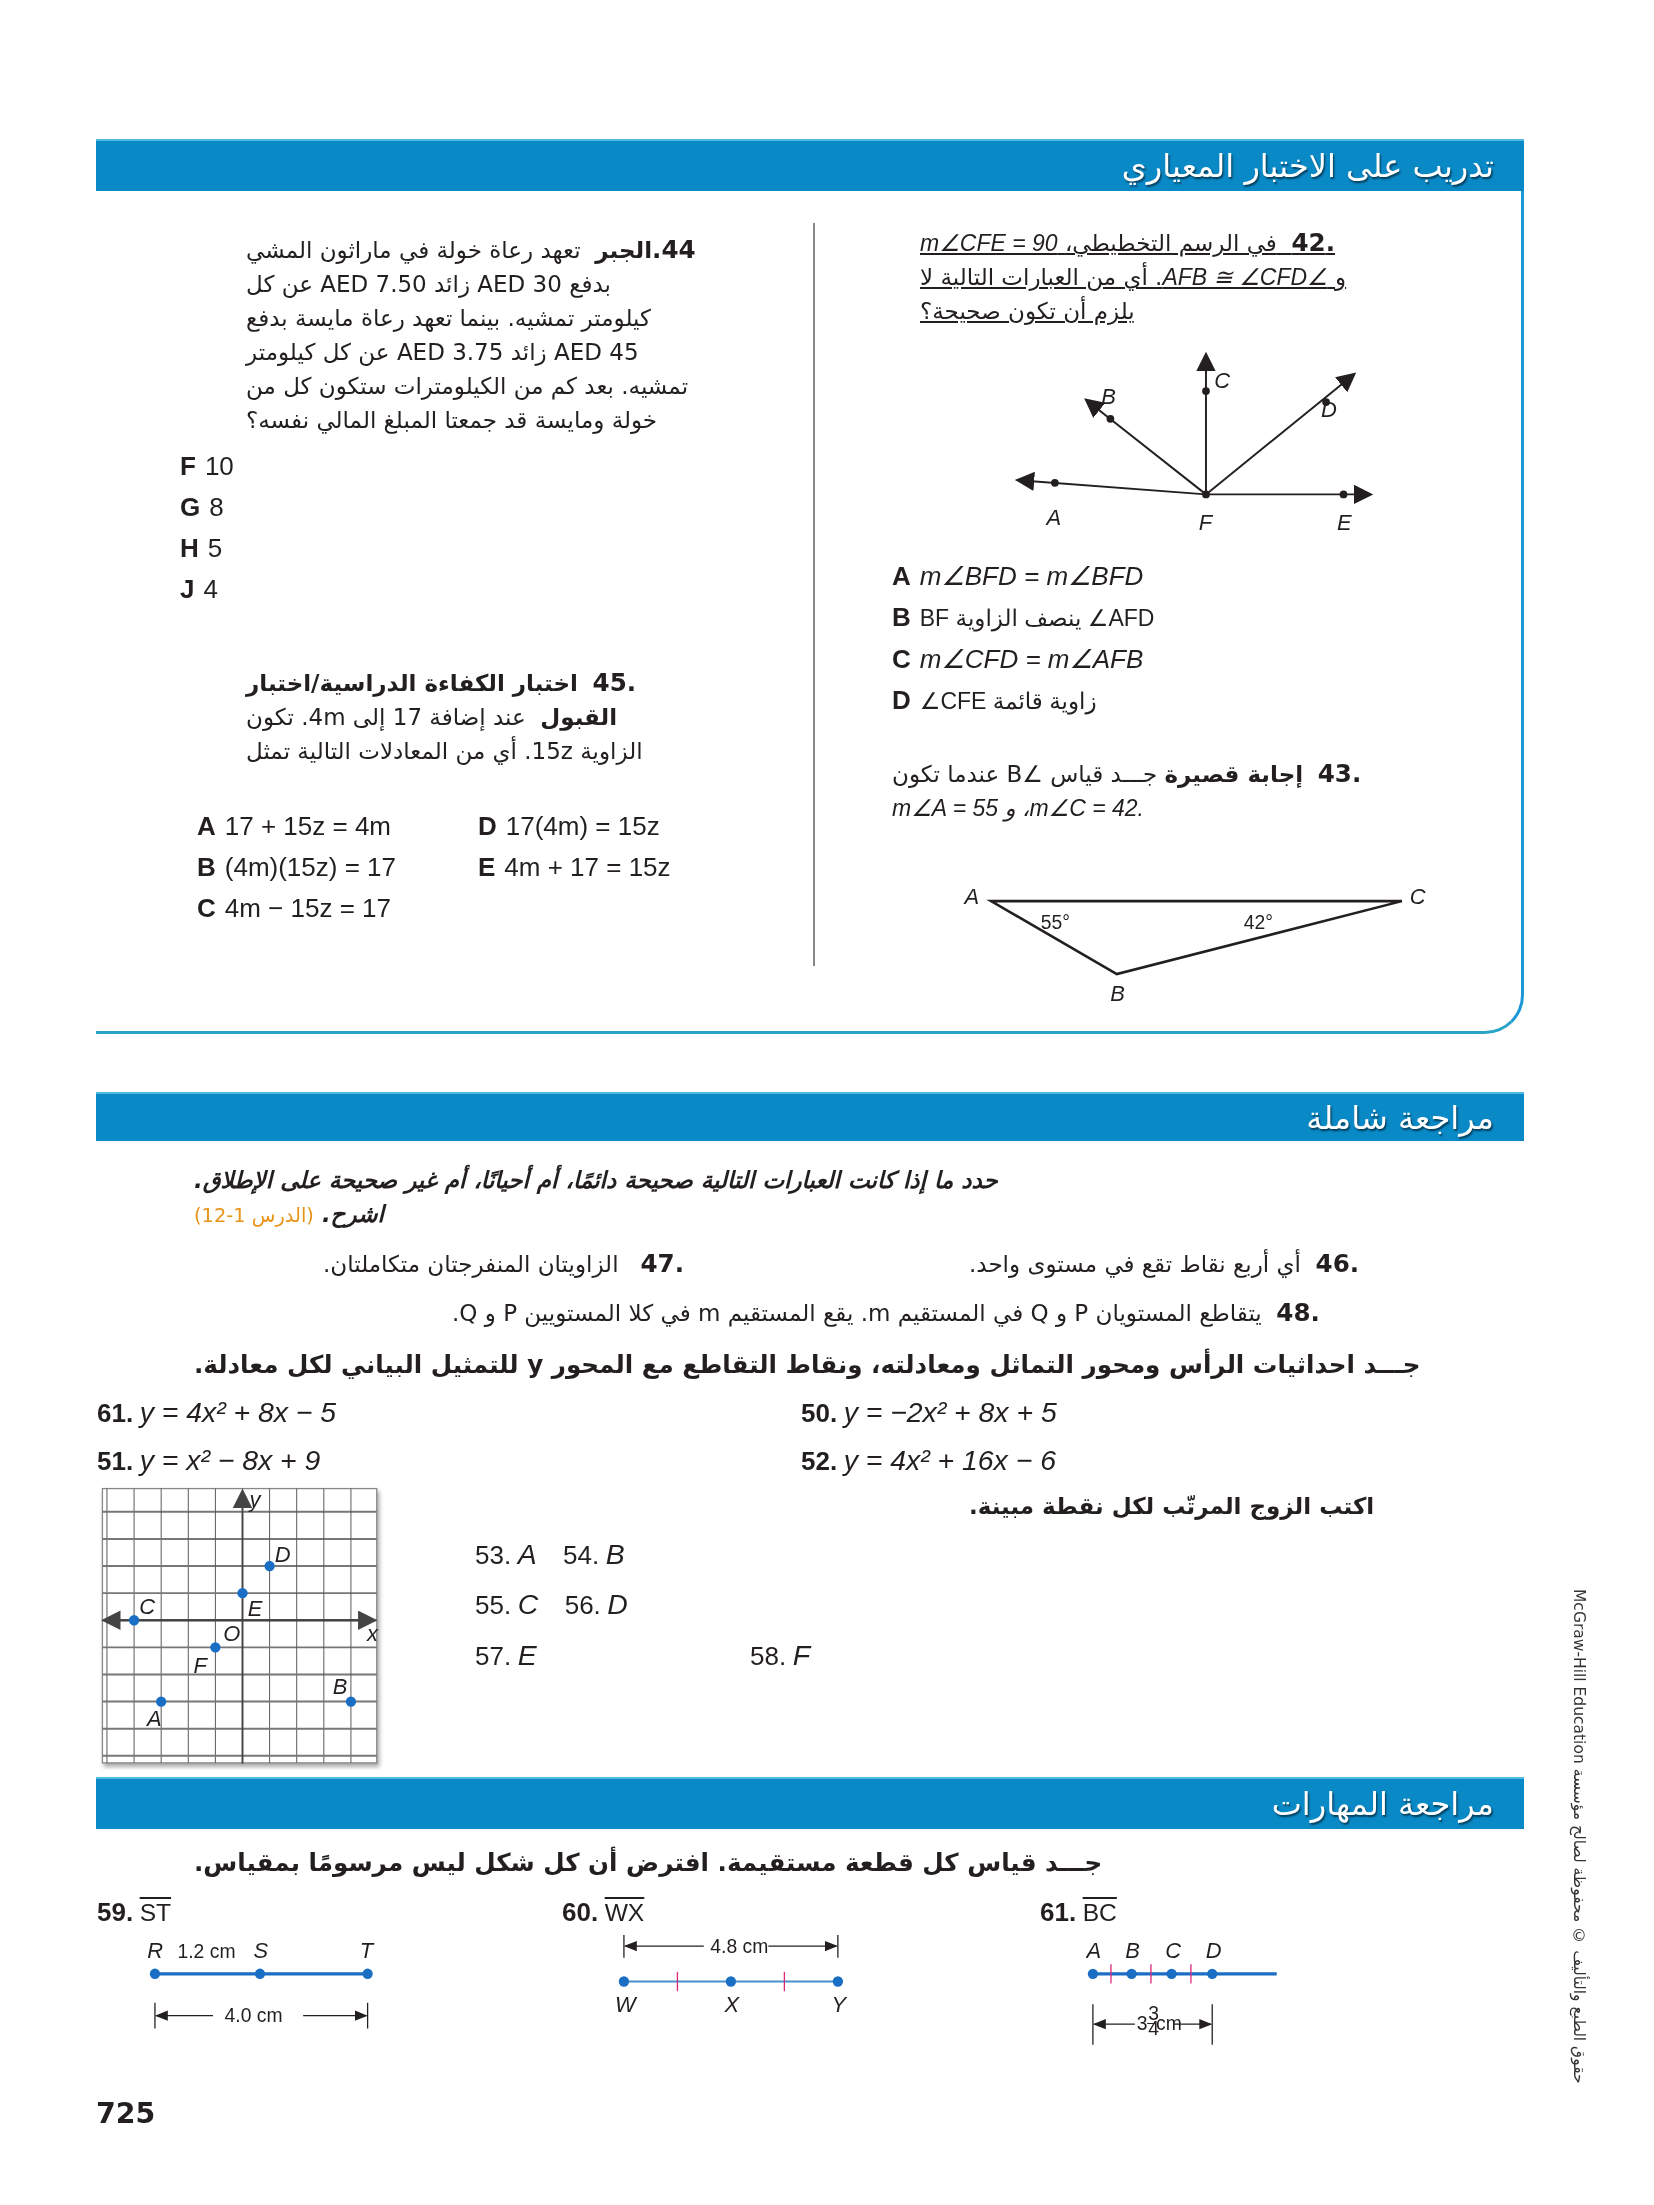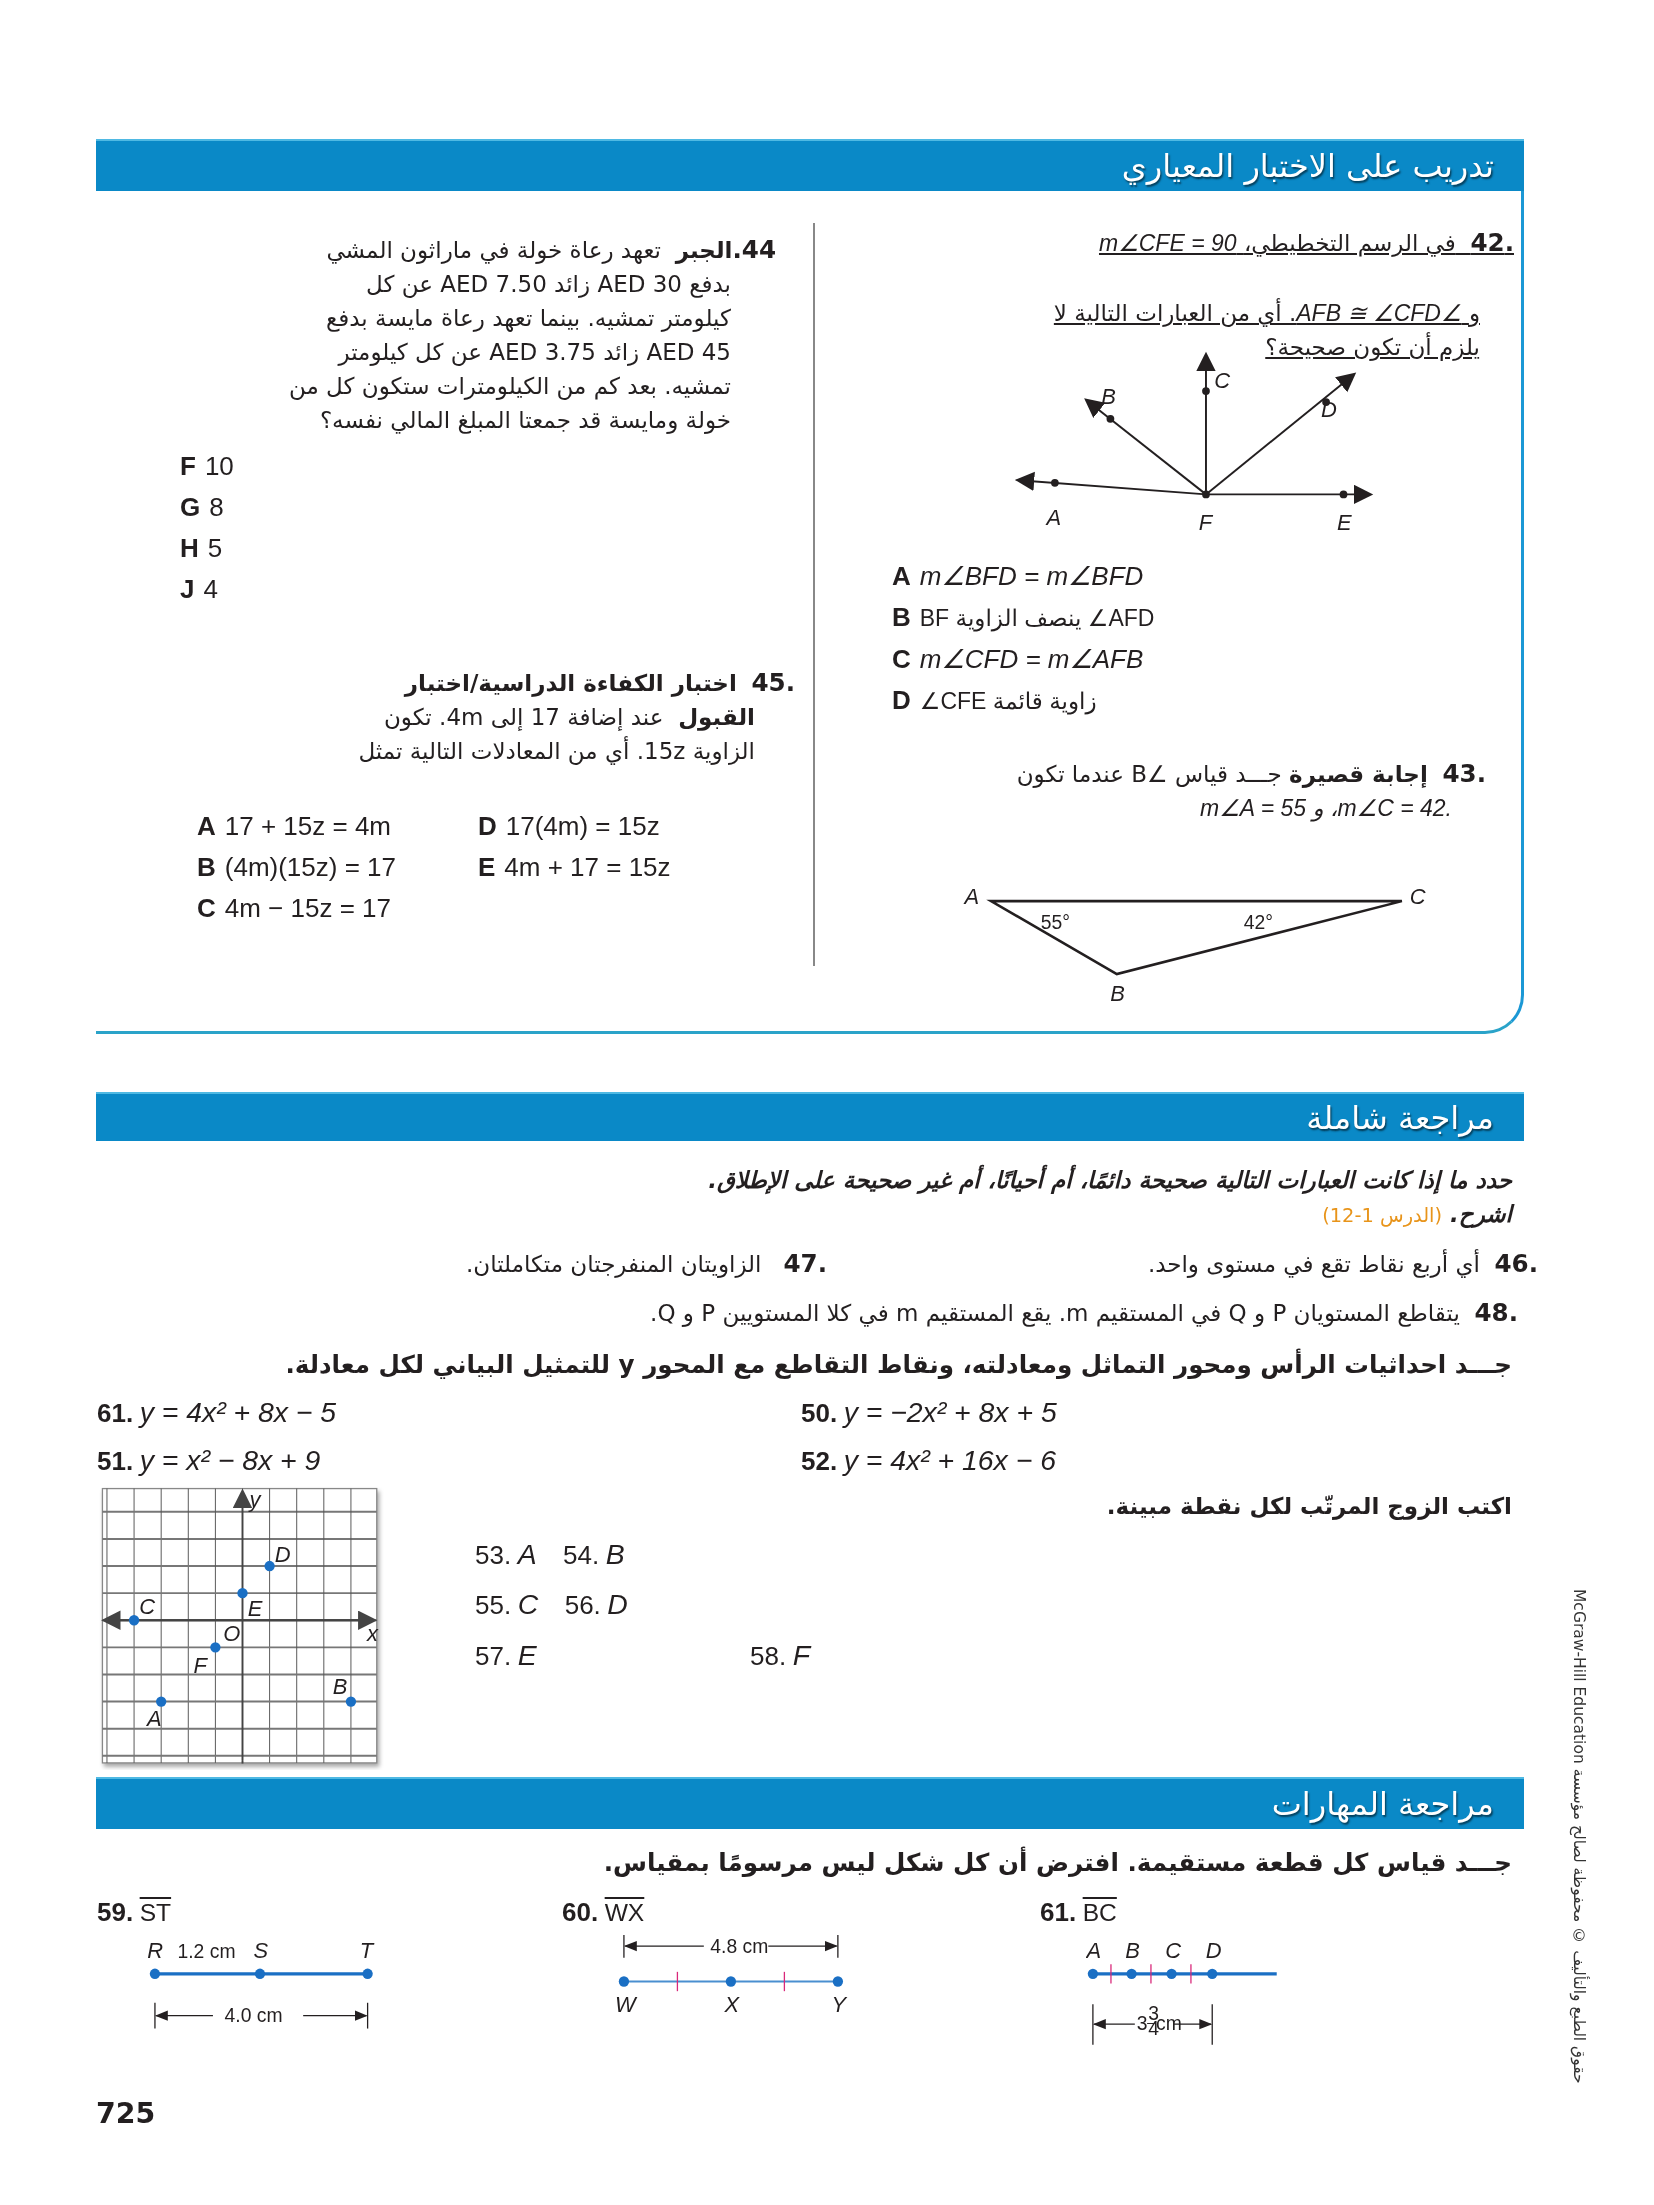--- a/index.html
+++ b/index.html
@@ -1,21 +1,21 @@
 <!DOCTYPE html>
 <html style="font-size:10.3px"><head>
 <meta charset="utf-8">
 <style>
   * { box-sizing: border-box; margin: 0; padding: 0; }
   html, body { width: 1654px; height: 2205px; background: #ffffff; overflow: hidden; }
   body { position: relative; font-family: "DejaVu Sans", sans-serif; color: #231f20; }
   .abs { position: absolute; }
   .banner { position: absolute; left: 96px; width: 1428px; background: #0a89c7; border-top: 2.6px solid #4fb9e3; }
   .banner-title { position: absolute; right: 30px; top: 50%; transform: translateY(-50%); color: #fff; font-weight: normal; font-size: 32px; direction: rtl; text-shadow: 1.3px 1.9px 1.9px rgba(0,0,0,0.55); white-space: nowrap; }
-  .rtl { direction: rtl; text-align: right; }
+  .rtl { direction: rtl; text-align: left; }
   .qtext { font-size: 23px; line-height: 34px; }
   .qnum { font-weight: bold; font-size: 24.6px; }
   .bold { font-weight: bold; }
   .math { font-family: "Liberation Sans", sans-serif; font-style: italic; }
   .choice { font-family: "Liberation Sans", sans-serif; font-size: 26px; line-height: 41px; white-space: nowrap; }
   .choice .lbl { font-weight: bold; margin-right: 9px; font-style: normal; }
   .eq { font-family: "Liberation Serif", serif; font-size: 28.4px; white-space: nowrap; }
   .eq .num { font-family: "Liberation Sans", sans-serif; font-weight: bold; font-size: 26px; margin-right: 6.5px; }
   .orange { color: #e8941a; }
   .diag-label { font-family: "Liberation Sans", sans-serif; font-style: italic; font-size: 34px; fill: #231f20; }
@@ -26,21 +26,21 @@
 <body>
 
 <div class="frame"></div>
 <div class="banner" style="top:139px;height:52px;">
   <span class="banner-title">تدريب على الاختبار المعياري</span>
 </div>
 <div class="abs" style="left:813px;top:223px;width:1.9px;height:743px;background:#888;"></div>
 
 <div class="abs rtl qtext" style="left:920px;top:226px;width:594px;text-decoration:underline;">
   <div><span class="qnum">.42</span>&nbsp; <span>في الرسم التخطيطي،</span> <span class="math">m∠CFE = 90</span></div>
-  <div style="padding-right:34px;margin-top:36px;"><span>و</span> <span class="math">∠AFB ≅ ∠CFD</span><span>. أي من العبارات التالية لا</span></div>
+  <div style="padding-right:34px;"><span>و</span> <span class="math">∠AFB ≅ ∠CFD</span><span>. أي من العبارات التالية لا</span></div>
   <div style="padding-right:34px;">يلزم أن تكون صحيحة؟</div>
 </div>
 <svg class="abs" style="left:969px;top:336px;" width="452" height="207" viewBox="0 0 700 320">
   <defs>
     <marker id="arr" markerWidth="12" markerHeight="12" refX="8" refY="5" orient="auto">
         <path d="M0,0 L10,5 L0,10 z" fill="#231f20"></path>
       </marker>
   </defs>
   <line x1="367" y1="245" x2="77" y2="223" stroke="#231f20" stroke-width="3" marker-end="url(#arr)"></line>
   <line x1="367" y1="245" x2="183" y2="100" stroke="#231f20" stroke-width="3" marker-end="url(#arr)"></line>

